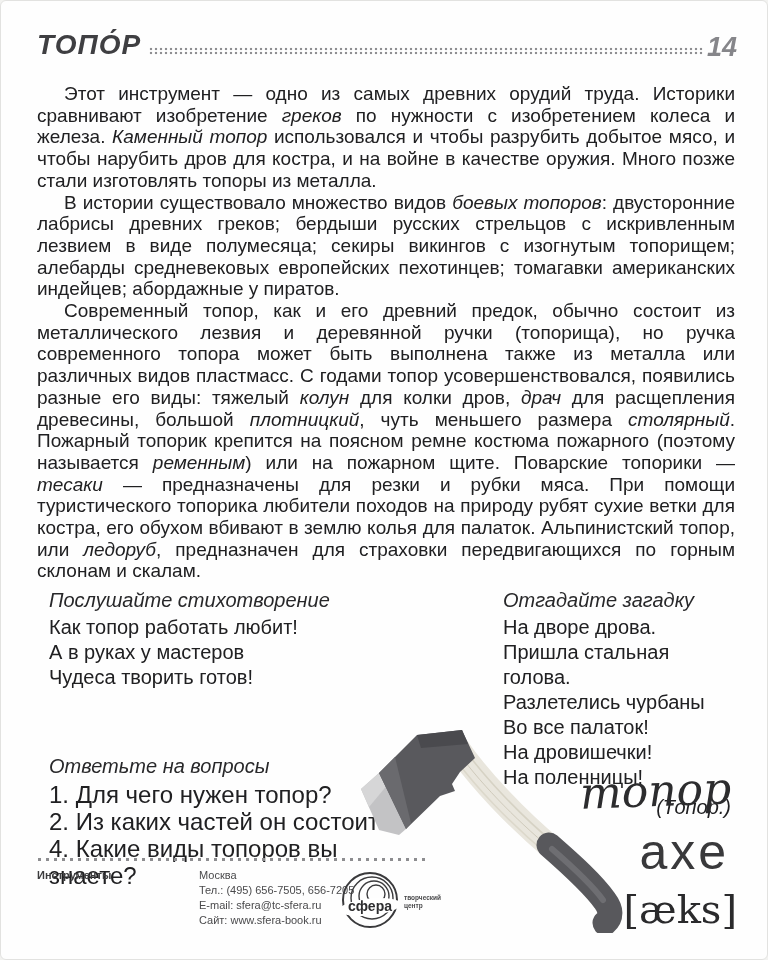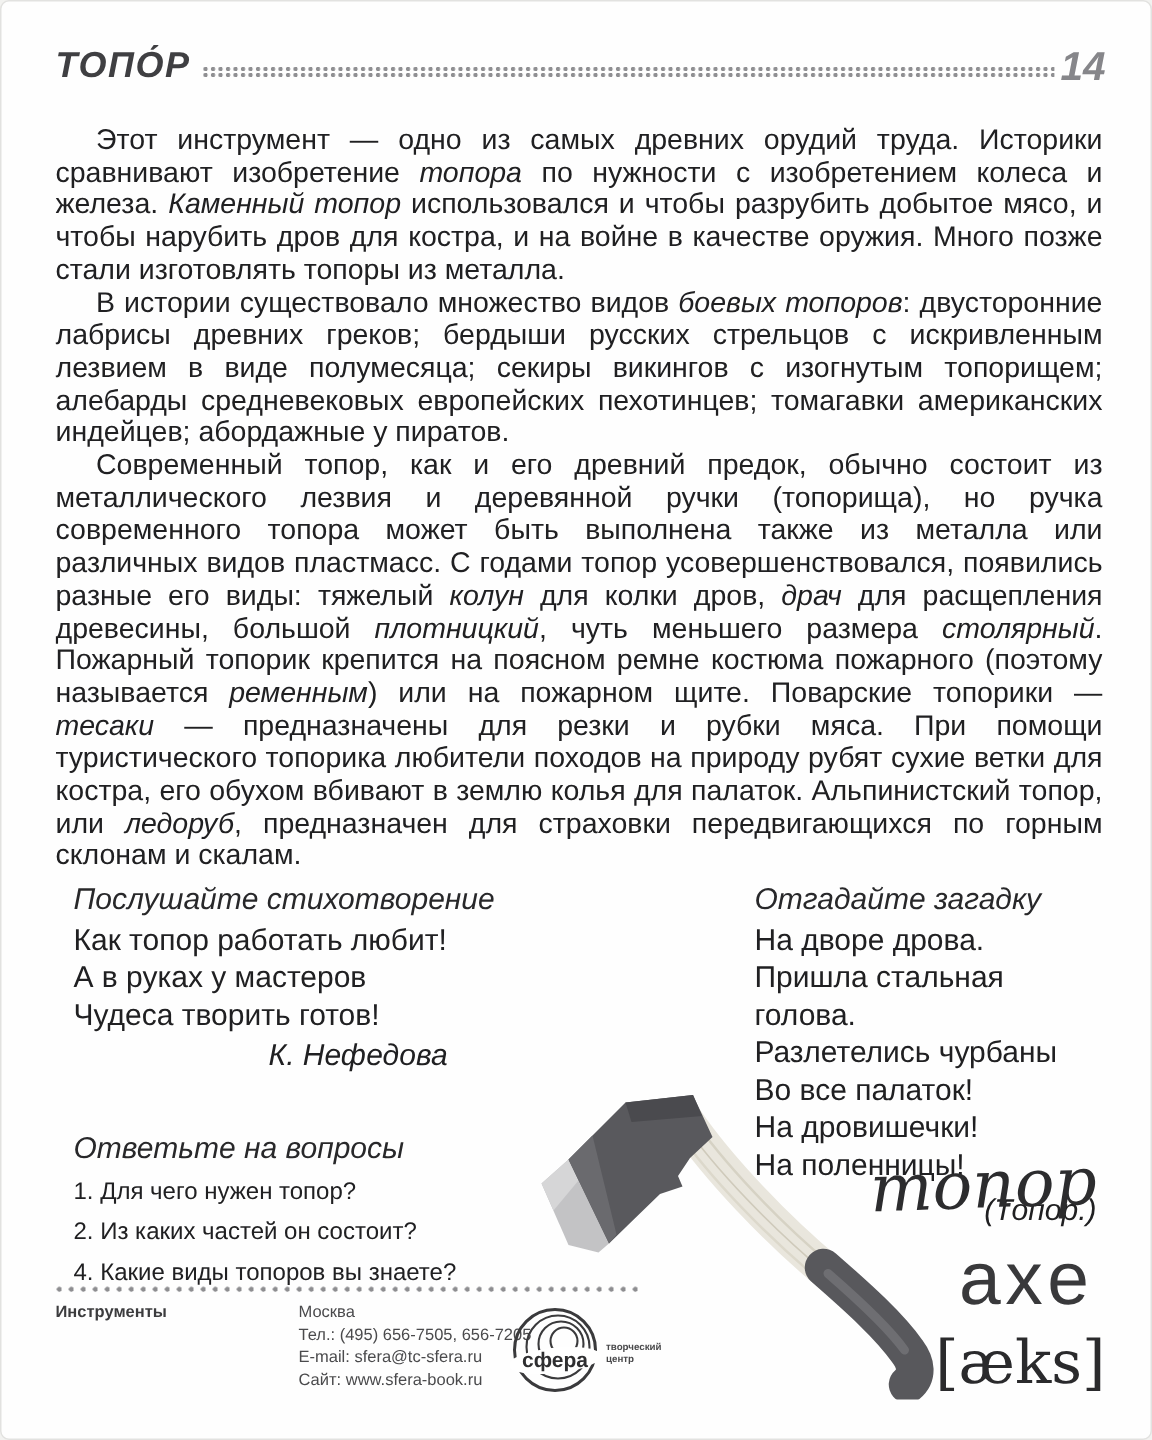--- a/index.html
+++ b/index.html
@@ -4,42 +4,42 @@
 <style>
   html,body { margin:0; padding:0; background:#f2f2f0; }
   .page {
     position:relative; width:768px; height:960px; margin:0 auto;
     background:#fefefe; border:1px solid #e2e2e0; border-radius:6px;
     box-sizing:border-box; overflow:hidden;
     font-family:"Liberation Sans", sans-serif; color:#202022;
   }
   
   .hdr { position:absolute; top:30px; left:36px; right:30px; display:flex; align-items:flex-end; }
-  .hdr-title { font-size:24px; font-weight:bold; font-style:italic; color:#3f3f42; letter-spacing:1px; line-height:1; }
+  .hdr-title { font-size:28px; font-weight:bold; font-style:italic; color:#3f3f42; letter-spacing:1px; line-height:1; }
   .hdr-leader { flex:1 1 auto; height:8px; margin:0 4px 4px 8px;
     background-image:radial-gradient(circle at 2px 2px, #8f8f92 1.3px, transparent 1.6px);
     background-size:5px 4px; }
   .hdr-num { font-size:27px; font-weight:bold; font-style:italic; color:#86868a; line-height:1; margin-bottom:-2px; }
   
   .article { position:absolute; top:82px; left:36px; right:32px; height:505px; overflow:hidden; }
   .article p { margin:0; font-size:19px; line-height:21.7px; text-align:justify; text-indent:27px; }
   .article em { font-style:italic; }
   
   .watermark { position:absolute; top:448px; left:30px; right:30px; text-align:center;
     font-size:48px; font-weight:bold; letter-spacing:6px; color:rgba(130,130,135,0.13);
     white-space:nowrap; pointer-events:none; z-index:3; }
   
   .sec-head { font-size:20px; font-weight:normal; font-style:italic; color:#28282a; margin-bottom:3px; }
   .poem { position:absolute; top:588px; left:48px; width:390px; }
   .poem .lines div, .riddle .lines div { font-size:20px; line-height:25px; }
   .poem-author { font-size:20px; font-style:italic; margin-top:3px; padding-left:130px; }
   .riddle { position:absolute; top:588px; left:502px; width:232px; }
   .riddle-answer { font-size:20px; font-style:italic; text-align:right; margin-top:6px; padding-right:4px; }
   .questions { position:absolute; top:754px; left:48px; width:372px; }
-  .questions .lines div { font-size:16px; line-height:27px; }
+  .questions .lines div { font-size:24px; line-height:27px; }
   
   .axe-wrap { position:absolute; left:358px; top:726px; width:268px; height:206px; z-index:2; }
   
   .vocab-cursive { position:absolute; top:768px; right:36px; font-family:"DejaVu Serif", serif;
     font-style:italic; font-size:44px; color:#2c2c2e; transform:rotate(-2deg); line-height:1; }
   .vocab-en { position:absolute; top:826px; right:38px; font-size:50px; letter-spacing:3px;
     color:#39393b; line-height:1; }
   .vocab-tr { position:absolute; top:884px; right:30px; font-family:"DejaVu Serif", serif;
     font-size:40px; color:#2a2a2c; line-height:1.2; }
   
@@ -59,34 +59,33 @@
 
 <div class="page">
 
   <div class="hdr">
     <span class="hdr-title">ТОПО́Р</span>
     <span class="hdr-leader"></span>
     <span class="hdr-num">14</span>
   </div>
 
   <div class="article">
-    <p><span>Этот инструмент — одно из самых древних орудий труда. Историки сравнивают изобретение </span><em>топора</em><span> по нужности с изобретением колеса и железа. </span><em>Каменный топор</em><span> использовался и чтобы разрубить добытое мясо, и чтобы нарубить дров для костра, и на войне в качестве оружия. Много позже стали изготовлять топоры из металла.</span></p>
+    <p><span>Этот инструмент — одно из самых древних орудий труда. Историки сравнивают изобретение </span><em>греков</em><span> по нужности с изобретением колеса и железа. </span><em>Каменный топор</em><span> использовался и чтобы разрубить добытое мясо, и чтобы нарубить дров для костра, и на войне в качестве оружия. Много позже стали изготовлять топоры из металла.</span></p>
     <p><span>В истории существовало множество видов </span><em>боевых топоров</em><span>: двусторонние лабрисы древних греков; бердыши русских стрельцов с искривленным лезвием в виде полумесяца; секиры викингов с изогнутым топорищем; алебарды средневековых европейских пехотинцев; томагавки американских индейцев; абордажные у пиратов.</span></p>
     <p><span>Современный топор, как и его древний предок, обычно состоит из металлического лезвия и деревянной ручки (топорища), но ручка современного топора может быть выполнена также из металла или различных видов пластмасс. С годами топор усовершенствовался, появились разные его виды: тяжелый </span><em>колун</em><span> для колки дров, </span><em>драч</em><span> для расщепления древесины, большой </span><em>плотницкий</em><span>, чуть меньшего размера </span><em>столярный</em><span>. Пожарный топорик крепится на поясном ремне костюма пожарного (поэтому называется </span><em>ременным</em><span>) или на пожарном щите. Поварские топорики — </span><em>тесаки</em><span> — предназначены для резки и рубки мяса. При помощи туристического топорика любители походов на природу рубят сухие ветки для костра, его обухом вбивают в землю колья для палаток. Альпинистский топор, или </span><em>ледоруб</em><span>, предназначен для страховки передвигающихся по горным склонам и скалам.</span></p>
   </div>
 
 
   <div class="poem">
     <div class="sec-head">Послушайте стихотворение</div>
     <div class="lines">
         <div>Как топор работать любит!</div>
         <div>А в руках у мастеров</div>
         <div>Чудеса творить готов!</div>
       </div>
-    <div class="poem-author">К. Нефедова</div>
   </div>
 
   <div class="riddle">
     <div class="sec-head">Отгадайте загадку</div>
     <div class="lines">
         <div>На дворе дрова.</div>
         <div>Пришла стальная голова.</div>
         <div>Разлетелись чурбаны</div>
         <div>Во все палаток!</div>
         <div>На дровишечки!</div>

